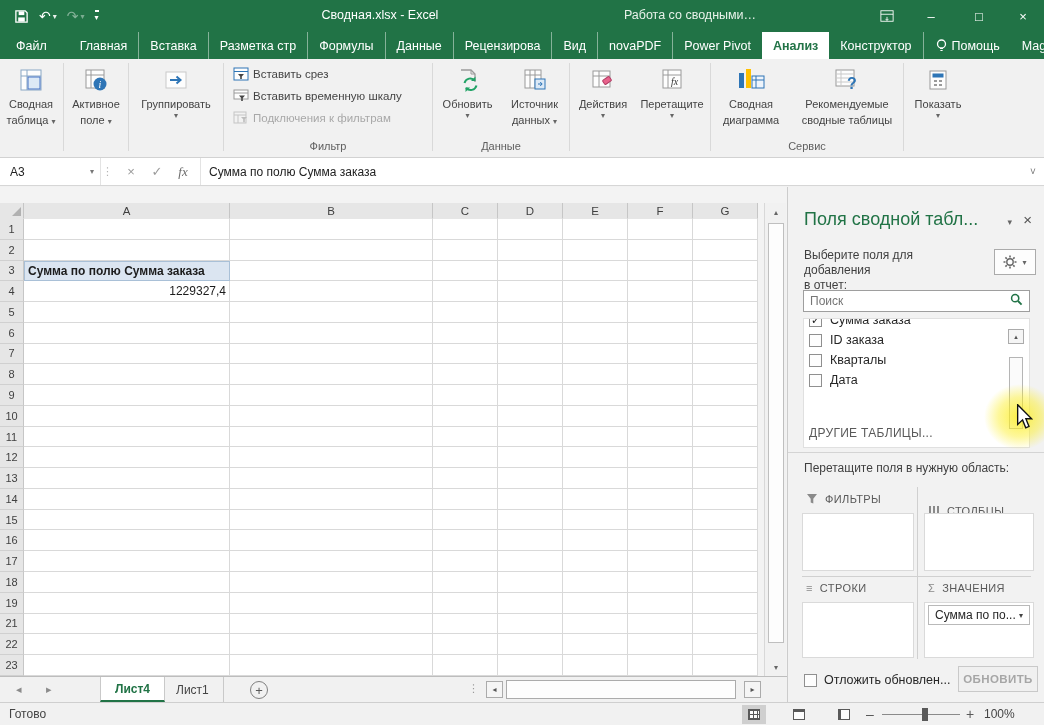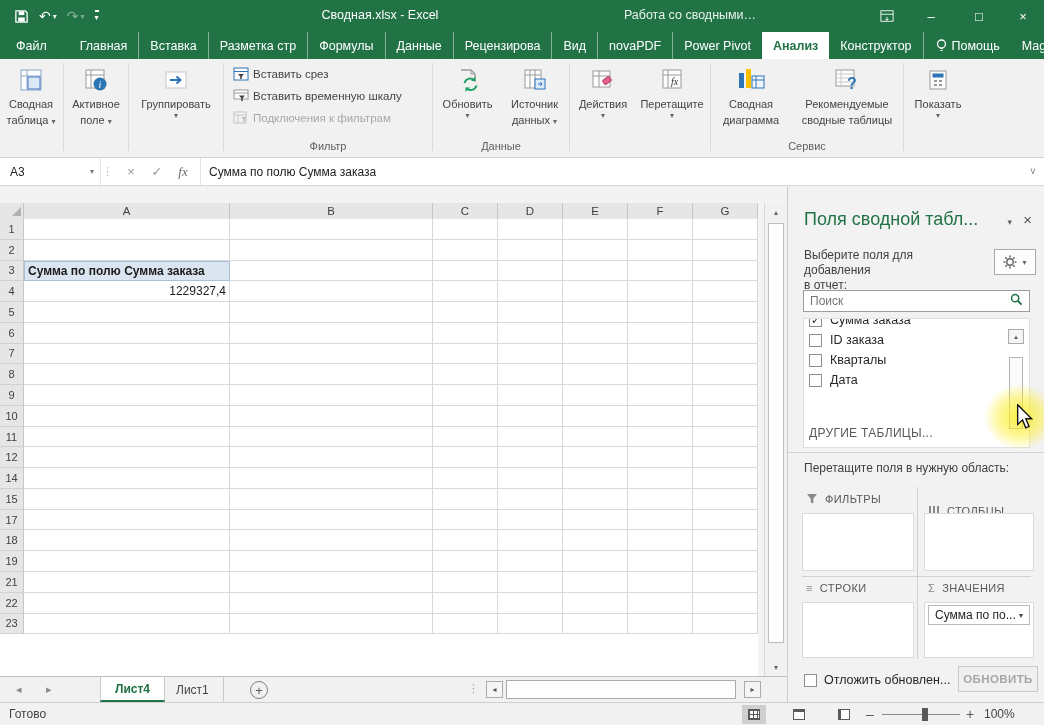--- a/index.html
+++ b/index.html
@@ -603,31 +603,51 @@
           <div class="rhead">12</div>
           <div class="gcell" style="width: 206px;"></div>
           <div class="gcell" style="width: 203px;"></div>
           <div class="gcell" style="width: 65px;"></div>
           <div class="gcell" style="width: 65px;"></div>
           <div class="gcell" style="width: 65px;"></div>
           <div class="gcell" style="width: 65px;"></div>
           <div class="gcell" style="width: 65px;"></div>
         </div>
         <div class="grow">
+          <div class="rhead">13</div>
+          <div class="gcell" style="width: 206px;"></div>
+          <div class="gcell" style="width: 203px;"></div>
+          <div class="gcell" style="width: 65px;"></div>
+          <div class="gcell" style="width: 65px;"></div>
+          <div class="gcell" style="width: 65px;"></div>
+          <div class="gcell" style="width: 65px;"></div>
+          <div class="gcell" style="width: 65px;"></div>
+        </div>
+        <div class="grow">
           <div class="rhead">14</div>
           <div class="gcell" style="width: 206px;"></div>
           <div class="gcell" style="width: 203px;"></div>
           <div class="gcell" style="width: 65px;"></div>
           <div class="gcell" style="width: 65px;"></div>
           <div class="gcell" style="width: 65px;"></div>
           <div class="gcell" style="width: 65px;"></div>
           <div class="gcell" style="width: 65px;"></div>
         </div>
         <div class="grow">
           <div class="rhead">15</div>
+          <div class="gcell" style="width: 206px;"></div>
+          <div class="gcell" style="width: 203px;"></div>
+          <div class="gcell" style="width: 65px;"></div>
+          <div class="gcell" style="width: 65px;"></div>
+          <div class="gcell" style="width: 65px;"></div>
+          <div class="gcell" style="width: 65px;"></div>
+          <div class="gcell" style="width: 65px;"></div>
+        </div>
+        <div class="grow">
+          <div class="rhead">16</div>
           <div class="gcell" style="width: 206px;"></div>
           <div class="gcell" style="width: 203px;"></div>
           <div class="gcell" style="width: 65px;"></div>
           <div class="gcell" style="width: 65px;"></div>
           <div class="gcell" style="width: 65px;"></div>
           <div class="gcell" style="width: 65px;"></div>
           <div class="gcell" style="width: 65px;"></div>
         </div>
         <div class="grow">
           <div class="rhead">17</div>

